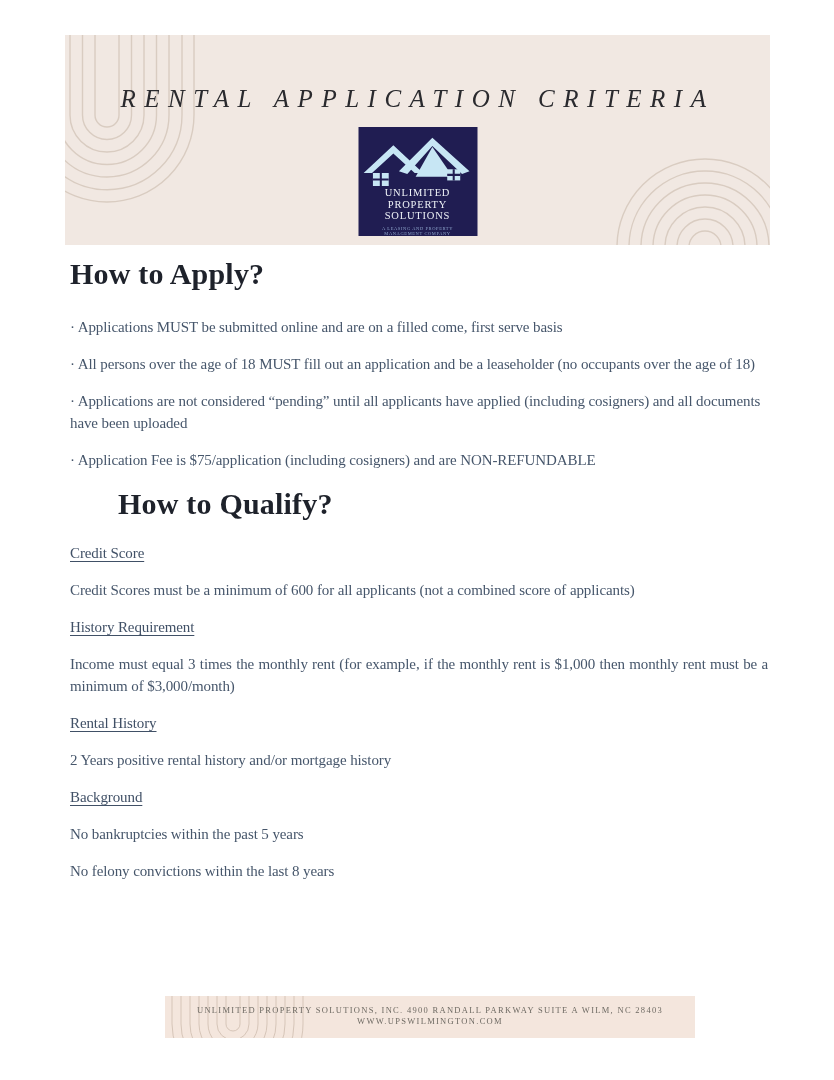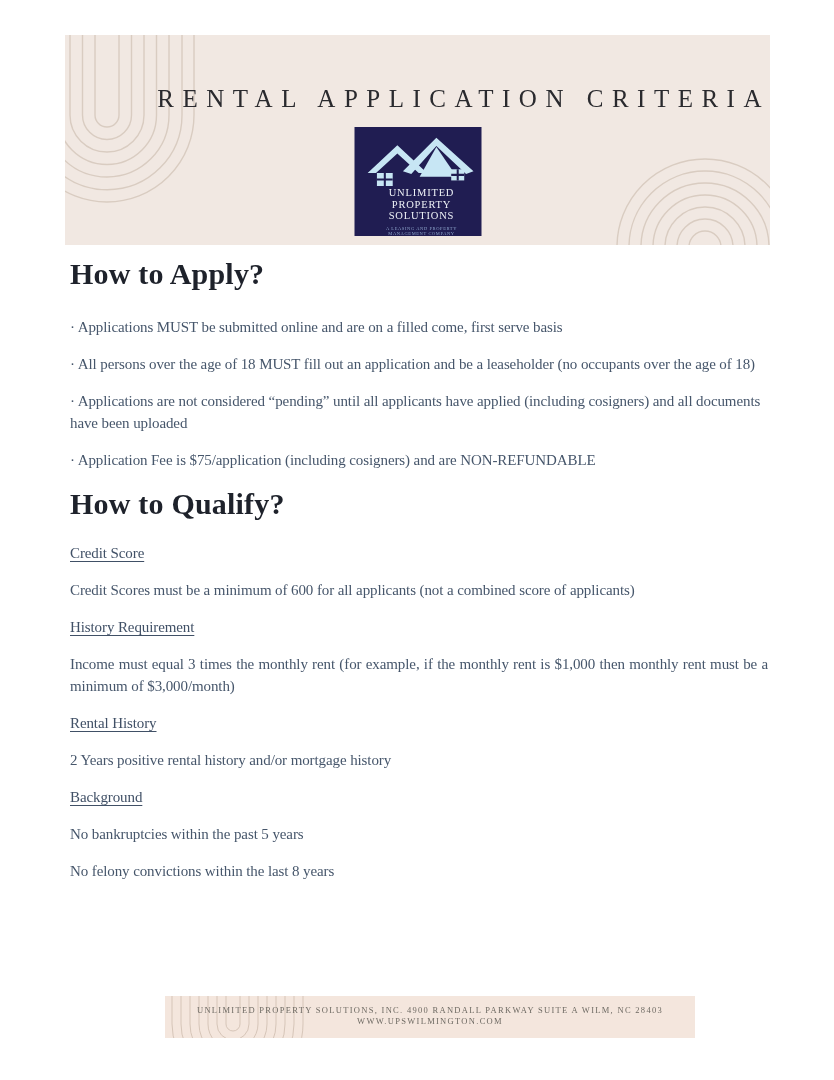--- a/index.html
+++ b/index.html
@@ -7,38 +7,38 @@
     position:relative;width:834px;height:1080px;background:#ffffff;
     font-family:"Liberation Serif","DejaVu Serif",serif;overflow:hidden;margin:0 auto;
   }
   
   .hero{
     position:absolute;left:65px;top:35px;width:705px;height:210px;
     background:#f1e8e2;overflow:hidden;
   }
   .hero svg.arcs{position:absolute;inset:0;}
   .hero-title{
-    position:relative;margin:50px 0 0 0;text-align:right;
+    position:relative;margin:50px 0 0 0;text-align:center;
     font-size:25px;font-weight:400;color:#2a2a2e;
-    letter-spacing:0.34em;white-space:nowrap;
+    letter-spacing:0.34em;white-space:nowrap;font-style:italic;
   }
   .logo{
     position:absolute;left:50%;top:92px;transform:translateX(-50%);
-    width:119px;height:109px;background:#201d52;text-align:center;padding-left:8px;
+    width:119px;height:109px;background:#201d52;text-align:center;
   }
   .logo svg{display:block;margin:7px auto 0 auto;}
   .logo-name{color:#eef2f7;font-size:10.5px;line-height:11.5px;letter-spacing:0.8px;margin-top:1px;}
   .logo-tagline{color:#8ea6cc;font-size:4.5px;line-height:5.5px;letter-spacing:0.6px;margin-top:4px;}
   
   .content{position:absolute;left:70px;top:256px;width:698px;}
   .content h2{
     margin:0 0 24px 0;font-size:30px;line-height:36px;font-weight:700;
     color:#1e222b;letter-spacing:0.2px;
   }
-  .content h2.qualify{margin-top:14px;margin-bottom:20px;}
+  .content h2.qualify{margin-top:14px;margin-bottom:20px;margin-left:48px;}
   .content p{margin:0 0 15px 0;font-size:15px;line-height:22px;color:#46566b;letter-spacing:-0.1px;}
   .content p.subhead{text-decoration:underline;text-underline-offset:3px;color:#40506600;color:#405066;}
   .content p.justify{text-align:justify;}
   
   .footerband{
     position:absolute;left:165px;top:996px;width:530px;height:42px;
     background:#f4e6dd;overflow:hidden;
   }
   .footerband svg{position:absolute;inset:0;}
   .footer-text{

